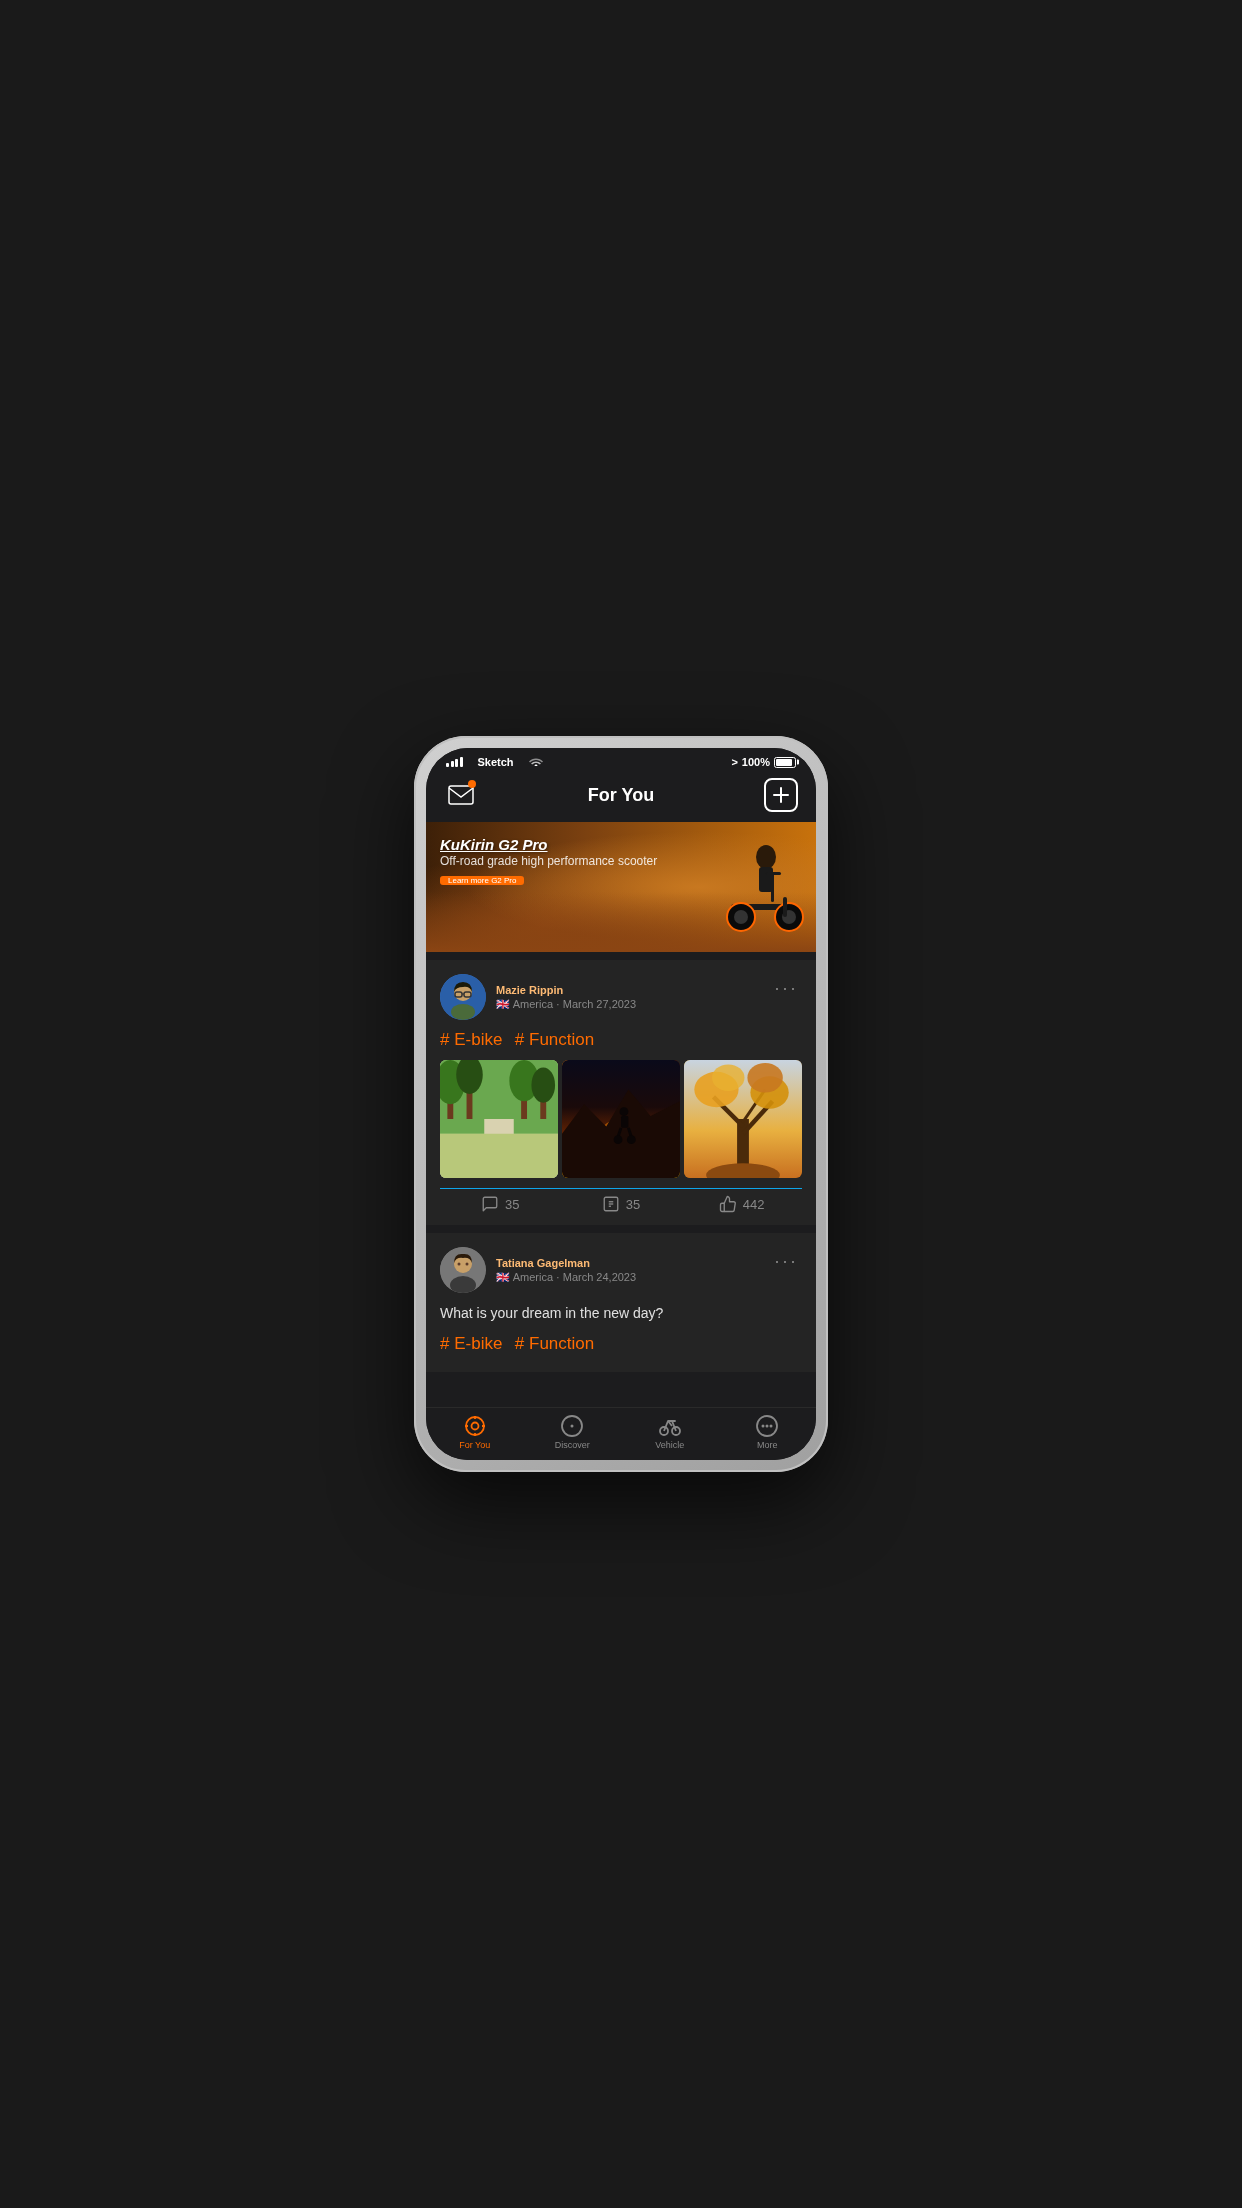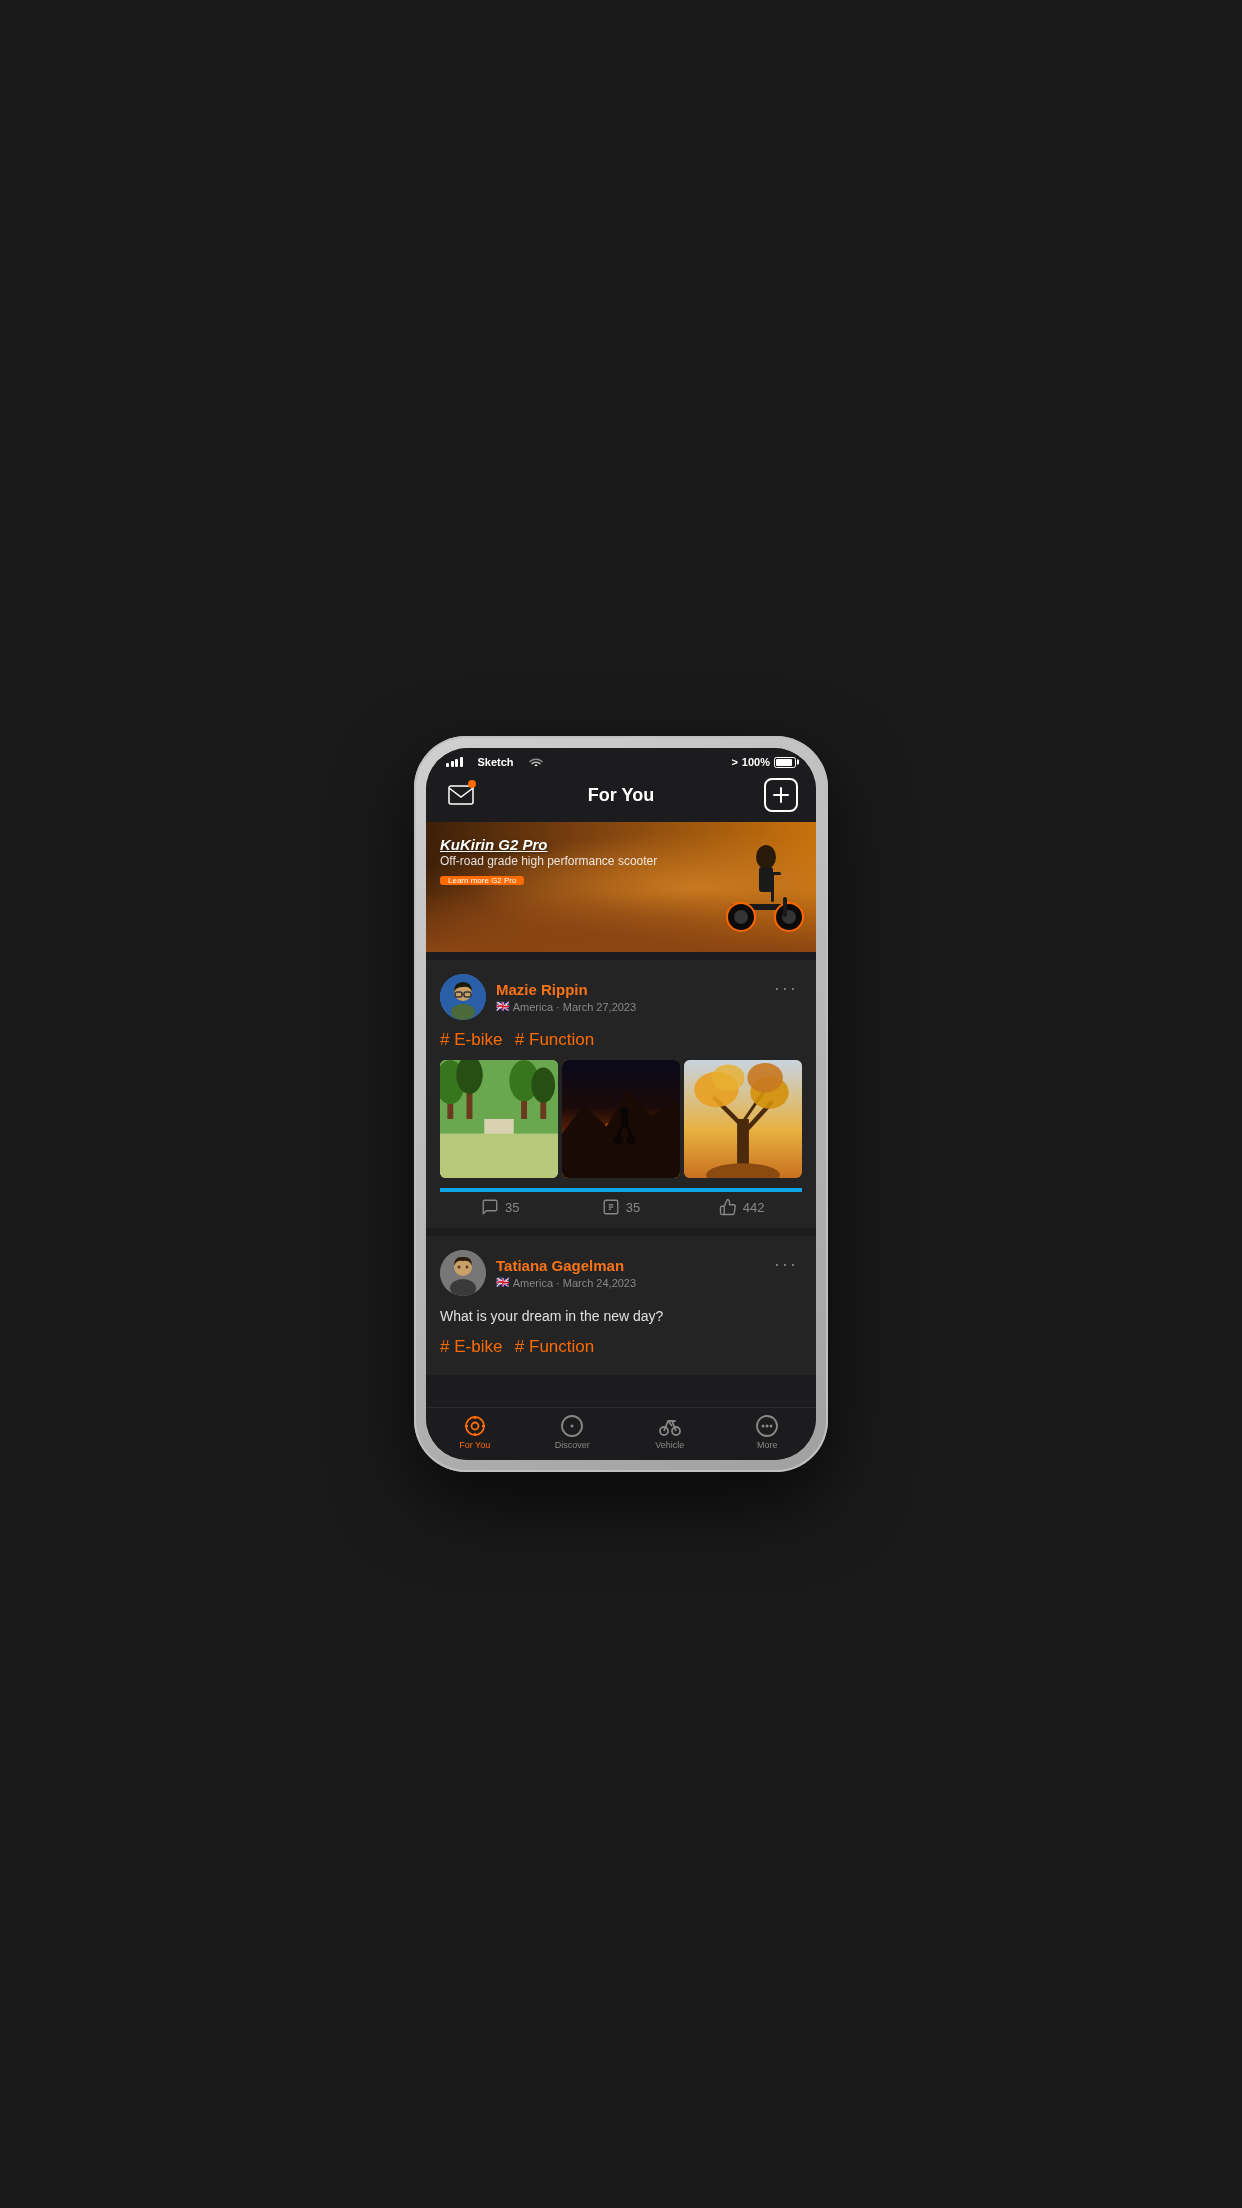--- a/index.html
+++ b/index.html
@@ -267,23 +267,23 @@
     }
     .avatar-tatiana {
       background: linear-gradient(135deg, #888 0%, #555 100%);
     }
 
     .post-meta {
       flex: 1;
     }
 
     .post-username {
-      font-size: 15px;
+      font-size: 11px;
       font-weight: 700;
-      color: #f97316;
+      color: #fdba74;
       margin-bottom: 2px;
     }
 
     .post-location {
       font-size: 11px;
       color: #888;
       display: flex;
       align-items: center;
       gap: 3px;
     }
@@ -335,21 +335,21 @@
       width: 100%;
       height: 100%;
       position: relative;
       overflow: hidden;
     }
 
     .post-actions {
       display: flex;
       align-items: center;
       padding: 6px 0 4px;
-      border-top: 4px solid #0ea5e9;
+      border-top: 1px solid #0ea5e9;
     }
 
     .action-btn {
       display: flex;
       align-items: center;
       gap: 6px;
       flex: 1;
       justify-content: center;
       color: #888;
       font-size: 13px;

